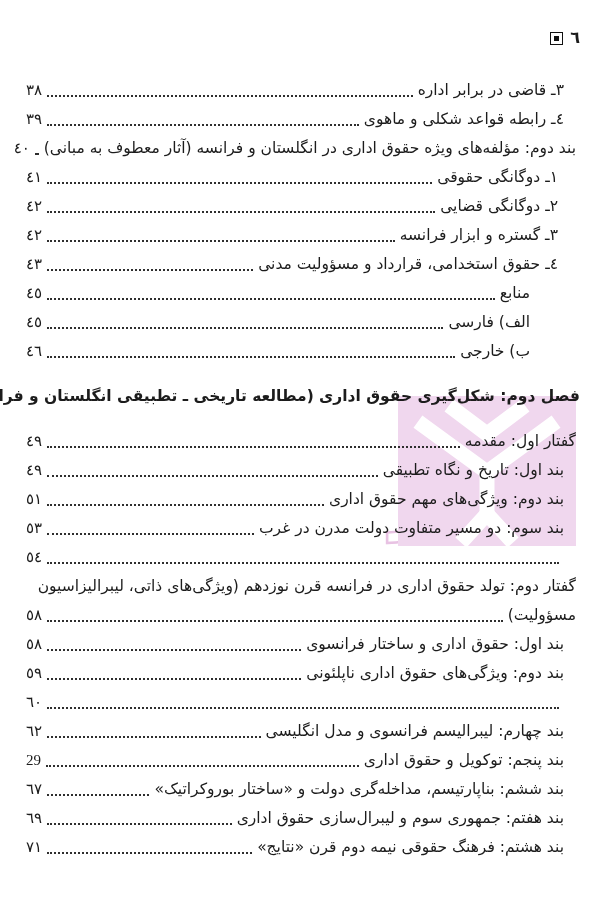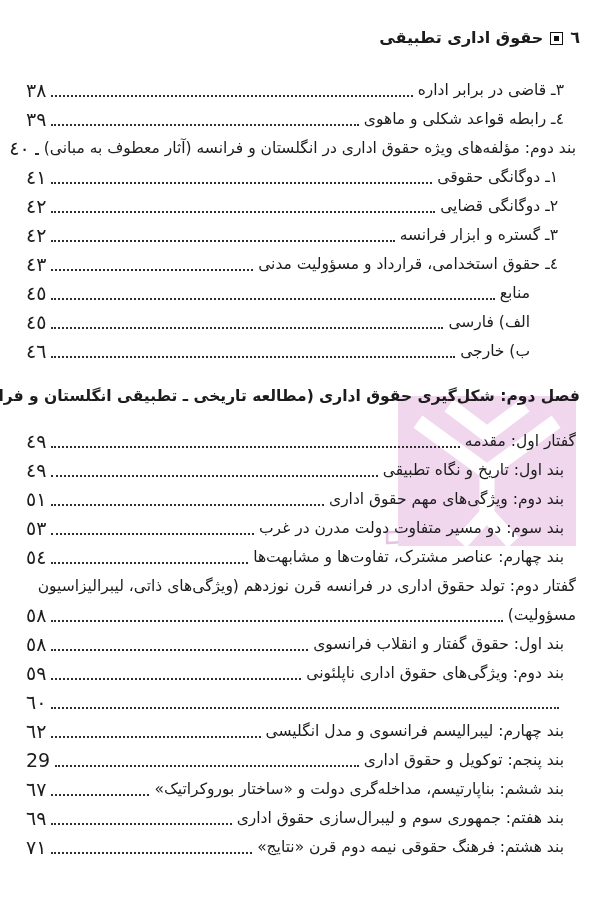--- a/index.html
+++ b/index.html
@@ -59,21 +59,21 @@
     height:29px;line-height:29px;
     font-size:15.5px;
   }
   .toc .t{white-space:nowrap;}
   .toc .dots{
     flex:1;
     border-bottom:2px dotted #2e2e2e;
     margin:0 5px 8px 5px;
     min-width:4px;
   }
-  .toc .pg{white-space:nowrap;font-size:19px;}
+  .toc .pg{white-space:nowrap;font-size:15px;font-family:Liberation Serif, serif;}
   .row.bold .t{font-weight:bold;}
   .lv0{padding-right:0;}
   .lv1{padding-right:4px;}
   .lv2{padding-right:16px;}
   .lv3{padding-right:22px;}
   .lv4{padding-right:50px;}
   .gap-lg{margin-top:16px;}
 </style>
 </head>
 <body>
@@ -99,21 +99,20 @@
     </div>
   </div>
 
   <div class="content">
 
     <div class="header">
       <span class="hdr-num">٦</span>
       <span class="hdr-square">
           <span class="hdr-square-inner"></span>
         </span>
-      <span class="hdr-title">حقوق اداری تطبیقی</span>
     </div>
 
     <div class="toc">
 
       <div class="row lv2">
         <span class="t">٣ـ قاضی در برابر اداره</span>
         <span class="dots"></span>
         <span class="pg">٣٨</span>
       </div>
 
@@ -194,37 +193,36 @@
         <span class="pg">٥١</span>
       </div>
 
       <div class="row lv2">
         <span class="t">بند سوم: دو مسیر متفاوت دولت مدرن در غرب</span>
         <span class="dots"></span>
         <span class="pg">٥٣</span>
       </div>
 
       <div class="row lv2">
-        <span class="t">بند چهارم: عناصر مشترک، تفاوت‌ها و مشابهت‌ها</span>
         <span class="dots"></span>
         <span class="pg">٥٤</span>
       </div>
 
       <div class="row lv1">
         <span class="t">گفتار دوم: تولد حقوق اداری در فرانسه قرن نوزدهم (ویژگی‌های ذاتی، لیبرالیزاسیون</span>
       </div>
 
       <div class="row lv1">
         <span class="t">مسؤولیت)</span>
         <span class="dots"></span>
         <span class="pg">٥٨</span>
       </div>
 
       <div class="row lv2">
-        <span class="t">بند اول: حقوق گفتار و انقلاب فرانسوی</span>
+        <span class="t">بند اول: حقوق اداری و ساختار فرانسوی</span>
         <span class="dots"></span>
         <span class="pg">٥٨</span>
       </div>
 
       <div class="row lv2">
         <span class="t">بند دوم: ویژگی‌های حقوق اداری ناپلئونی</span>
         <span class="dots"></span>
         <span class="pg">٥٩</span>
       </div>
 

